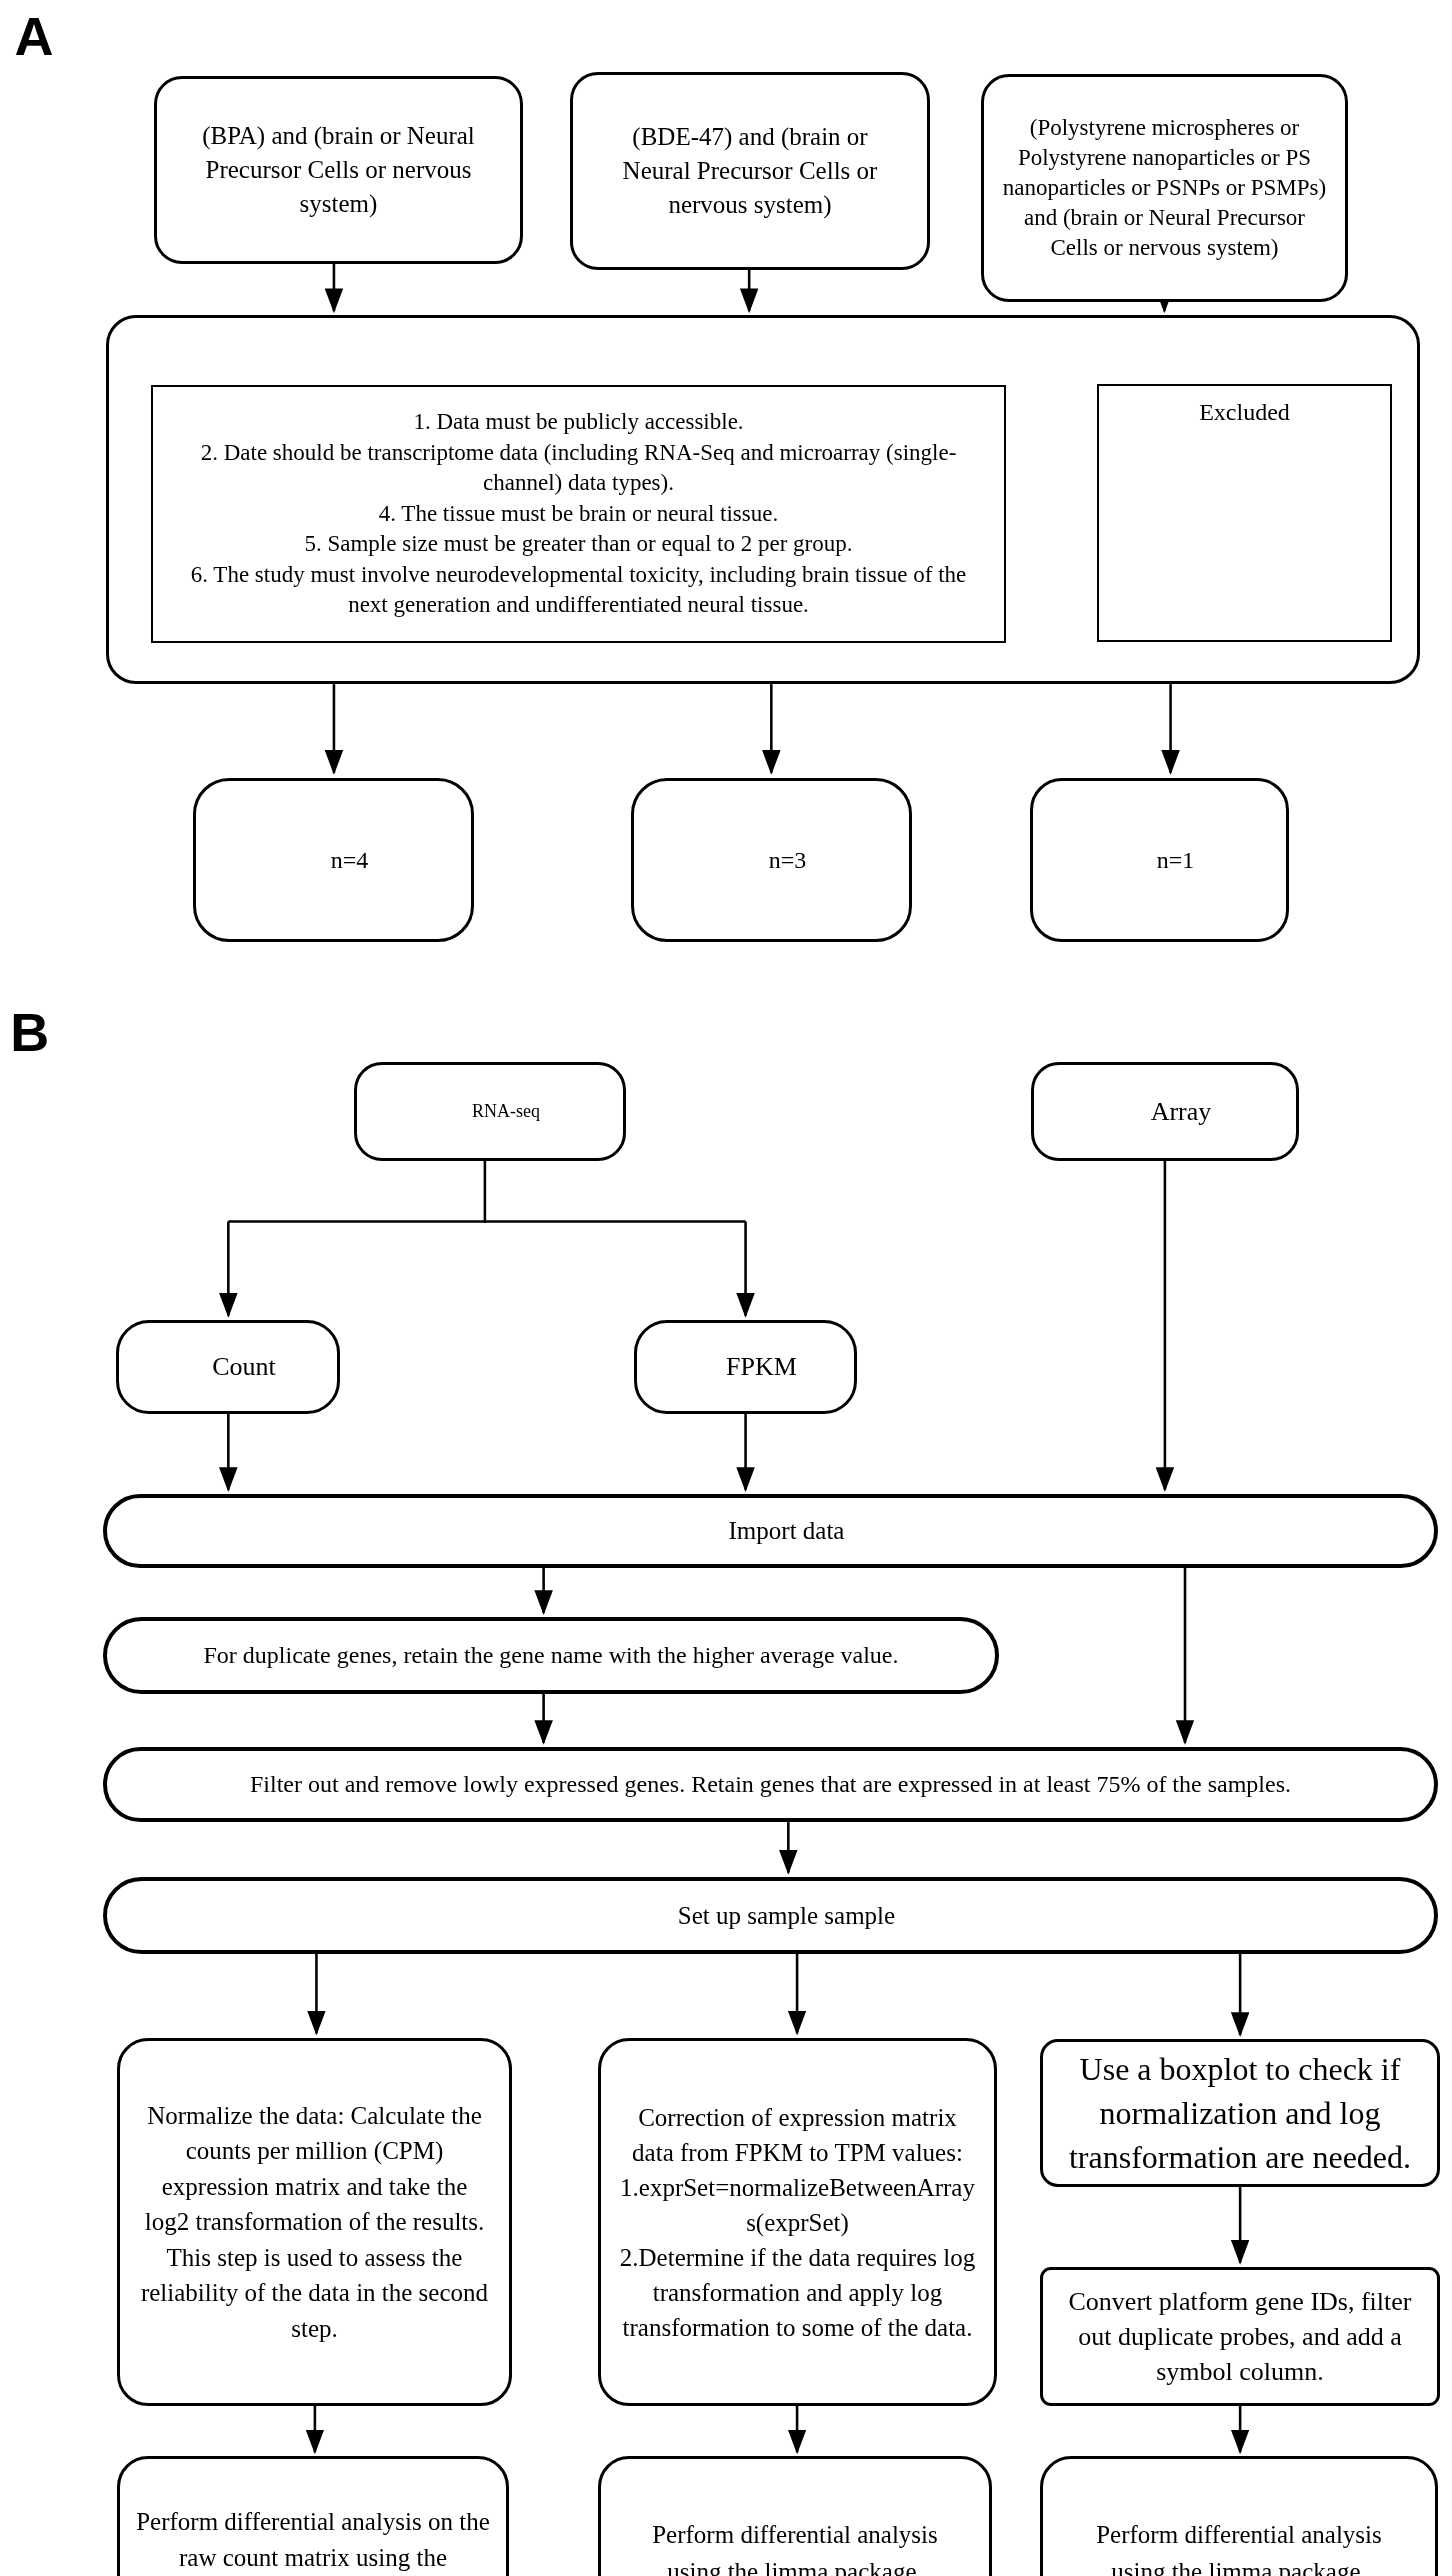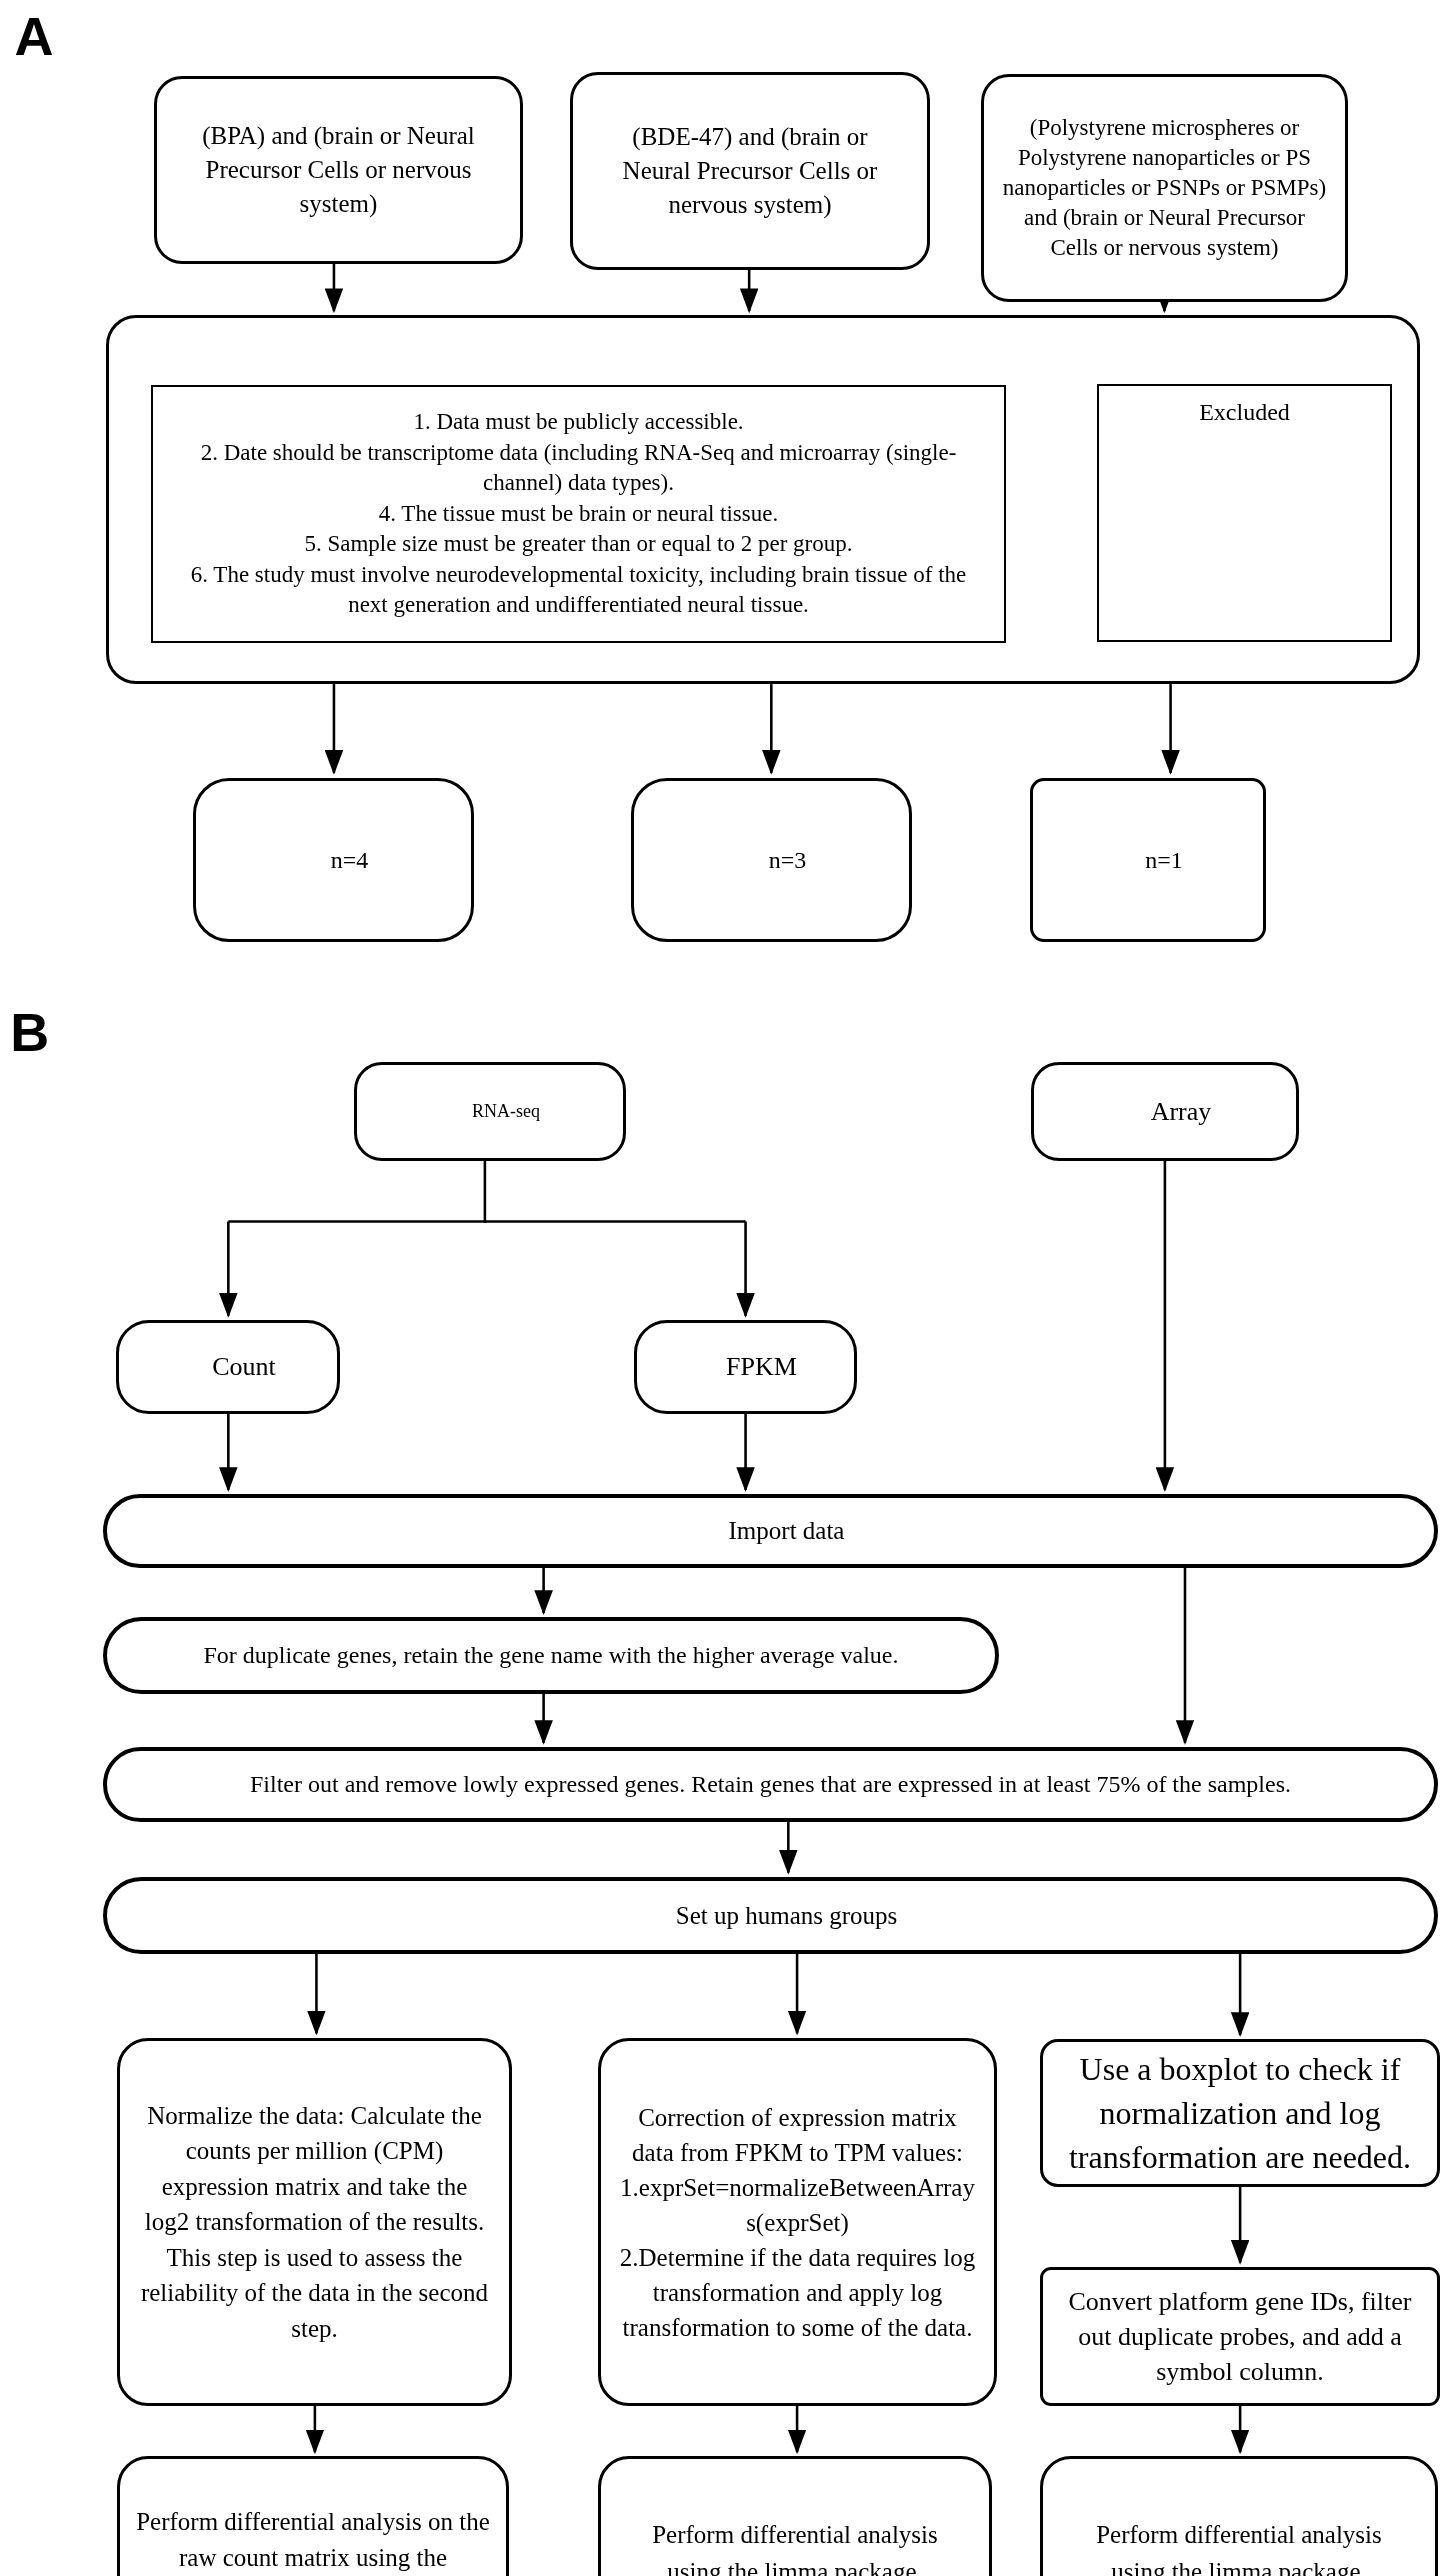--- a/index.html
+++ b/index.html
@@ -82,37 +82,37 @@
   <div class="crit-line">5. Sample size must be greater than or equal to 2 per group.</div>
   <div class="crit-line">6. The study must involve neurodevelopmental toxicity, including brain tissue of the next generation and undifferentiated neural tissue.</div>
 </div>
 
 <div class="box sq med" style="left:1097px; top:384px; width:295px; height:258px;">
   <div class="excl-title">Excluded</div>
 </div>
 
 <div class="box" style="left:193px; top:778px; width:281px; height:164px; border-radius:36px; font-size:24px;">n=4</div>
 <div class="box" style="left:631px; top:778px; width:281px; height:164px; border-radius:36px; font-size:24px;">n=3</div>
-<div class="box" style="left:1030px; top:778px; width:236px; height:164px; border-radius:14px; font-size:24px;">n=1</div>
+<div class="box" style="left:1030px; top:778px; width:259px; height:164px; border-radius:32px; font-size:24px;">n=1</div>
 
 <div class="panel-label" style="left:10.3px; top:1005px;">B</div>
 
 <div class="box" style="left:354px; top:1062px; width:272px; height:99px; font-size:18px;">RNA-seq</div>
 <div class="box" style="left:1031px; top:1062px; width:268px; height:99px; font-size:26px;">Array</div>
 
 <div class="box" style="left:116px; top:1320px; width:224px; height:94px; border-radius:33px; font-size:26px;">Count</div>
 <div class="box" style="left:634px; top:1320px; width:223px; height:94px; border-radius:33px; font-size:26px;">FPKM</div>
 
 <div class="box bar" style="left:103px; top:1494px; width:1335px; height:74px; font-size:25px;">Import data</div>
 
 <div class="box bar" style="left:103px; top:1617px; width:896px; height:77px; padding:0 26px; font-size:24px;">For duplicate genes, retain the gene name with the higher average value.</div>
 
 <div class="box bar" style="left:103px; top:1747px; width:1335px; height:75px; padding:0 26px; font-size:24px;">Filter out and remove lowly expressed genes. Retain genes that are expressed in at least 75% of the samples.</div>
 
-<div class="box bar" style="left:103px; top:1877px; width:1335px; height:77px; font-size:25px;">Set up humans groups</div>
+<div class="box bar" style="left:103px; top:1877px; width:1335px; height:77px; font-size:25px;">Set up sample sample</div>
 
 <div class="box" style="left:117px; top:2038px; width:395px; height:368px; border-radius:31px; padding:0 17.5px; font-size:25px; line-height:1.42;">Normalize the data: Calculate the counts per million (CPM) expression matrix and take the log2 transformation of the results. This step is used to assess the reliability of the data in the second step.</div>
 
 <div class="box" style="left:598px; top:2038px; width:399px; height:368px; border-radius:31px; padding:0 14.4px; font-size:25px; line-height:1.4;">
   <div style="width:100%;">Correction of expression matrix data from FPKM to TPM values:</div>
   <div style="width:100%; word-break:break-all;">1.exprSet=normalizeBetweenArrays(exprSet)</div>
   <div style="width:100%;">2.Determine if the data requires log transformation and apply log transformation to some of the data.</div>
 </div>
 
 <div class="box" style="left:1040px; top:2039px; width:400px; height:148px; border-radius:18px; padding:0 20.6px; font-size:32px; line-height:1.38;">Use a boxplot to check if normalization and log transformation are needed.</div>

